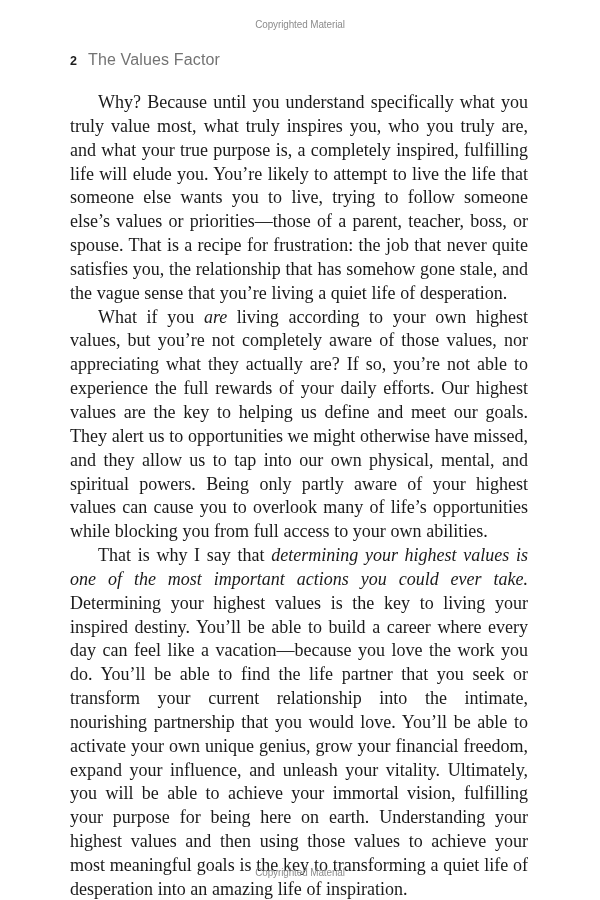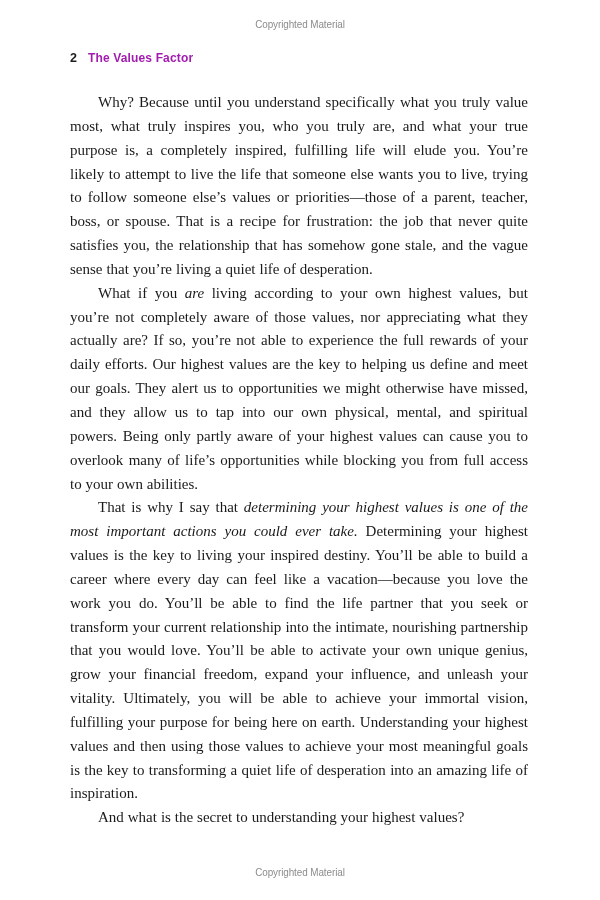--- a/index.html
+++ b/index.html
@@ -48,39 +48,39 @@
     align-items: baseline;
     font-family: "Liberation Sans", sans-serif;
   }
   .running-head .folio {
     font-size: 12.5px;
     font-weight: bold;
     color: #1d1d1d;
     margin-right: 11px;
   }
   .running-head .book-title {
-    font-size: 12px;
-    font-weight: bold;
-    color: #a21caf;
+    font-size: 16px;
+    font-weight: normal;
+    color: #737373;
     letter-spacing: 0.15px;
   }
 
   
   .text-block {
     position: absolute;
     top: 91px;
     left: 70px;
     width: 458px;
   }
   .text-block p {
     margin: 0;
     text-indent: 28px;
     text-align: justify;
     text-justify: inter-word;
-    font-size: 15px;
+    font-size: 18px;
     line-height: 23.85px;
     hyphens: none;
     -webkit-hyphens: none;
     word-spacing: 0.2px;
   }
   .text-block p em {
   }
 </style>
 </head>
 <body>

